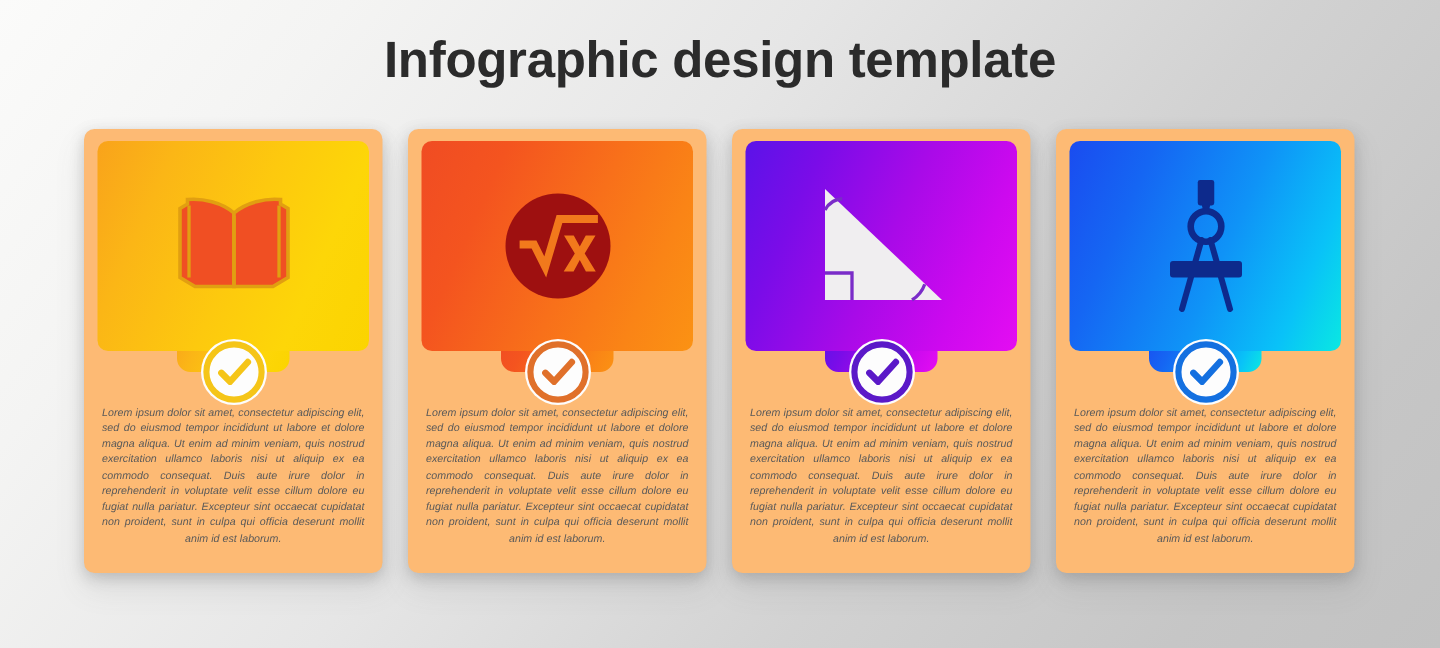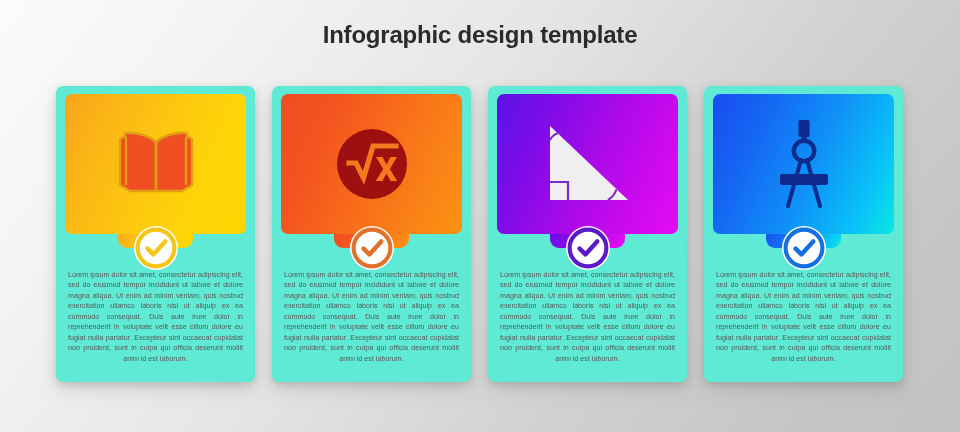--- a/index.html
+++ b/index.html
@@ -23,21 +23,21 @@
     position: relative;
   }
 
   
   #page-title {
     position: absolute;
     top: 21px;
     left: 0;
     width: 960px;
     text-align: center;
-    font-size: 24px;
+    font-size: 34px;
     font-weight: bold;
     letter-spacing: -0.2px;
     color: #2b2b2b;
     white-space: nowrap;
   }
 
   
   #cards {
     position: absolute;
     top: 86px;
@@ -45,25 +45,26 @@
     width: 856px;
     height: 296px;
     display: flex;
     gap: 17px;
   }
 
   .card {
     position: relative;
     width: 199px;
     height: 296px;
-    background: #5eead4;
+    background: #fdba74;
     border-radius: 7px;
     box-shadow: 0 3px 9px rgba(90,90,90,0.26),
                 0 10px 20px rgba(90,90,90,0.13);
     overflow: visible;
+    font-style: italic;
   }
 
   .panel-main {
     position: absolute;
     left: 9px;
     top: 8px;
     width: 181px;
     height: 140px;
     border-radius: 7px 7px 7px 7px;
   }

